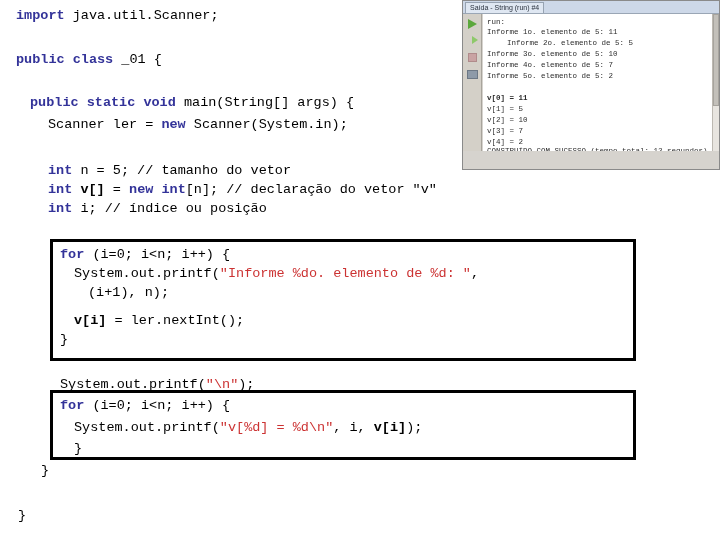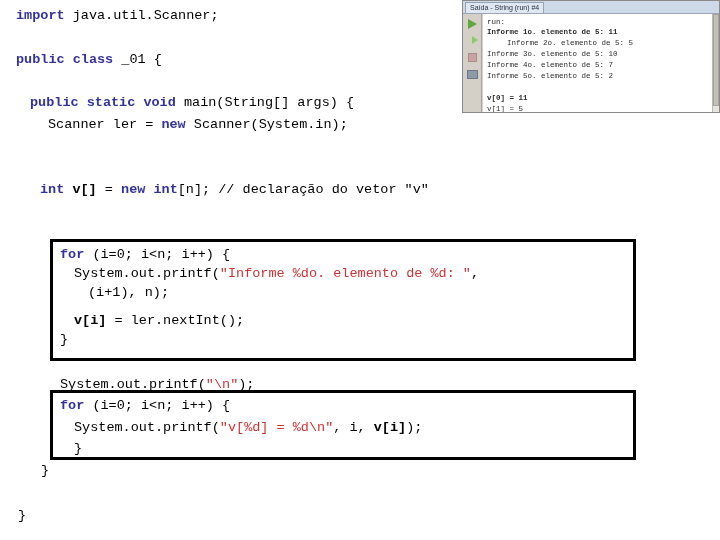--- a/index.html
+++ b/index.html
@@ -43,21 +43,21 @@
     background: transparent;
     box-sizing: border-box;
   }
 
   
   #console-window {
     position: absolute;
     left: 462px;
     top: 0px;
     width: 258px;
-    height: 113px;
+    height: 170px;
     background: #d6d3ce;
     border: 1px solid #8a8a8a;
     box-sizing: border-box;
     overflow: hidden;
   }
   #console-tabbar {
     position: absolute;
     left: 0; top: 0;
     width: 258px; height: 13px;
     background: #cdd8e8;
@@ -165,21 +165,23 @@
   }
 </style>
 </head>
 <body>
 
 <div id="code-area">
     <div class="code-line" style="left: 8px; top: 8px;"><span class="kw">import</span><span class="plain"> java.util.Scanner;</span></div>
     <div class="code-line" style="left: 8px; top: 52px;"><span class="kw">public class</span><span class="plain"> _01 {</span></div>
     <div class="code-line" style="left: 40px; top: 117px;"><span class="plain">Scanner ler = </span><span class="kw">new</span><span class="plain"> Scanner(System.in);</span></div>
     <div class="code-line" style="left: 22px; top: 95px;"><span class="kw">public static void</span><span class="plain"> main(String[] args) {</span></div>
-    <div class="code-line" style="left: 32px; top: 182px;"><span class="kw">int </span><span class="bold">v[]</span><span class="plain"> = </span><span class="kw">new int</span><span class="plain">[n]; // declaração do vetor "v"</span></div>
+    <div class="code-line" style="left: 40px; top: 163px;"><span class="kw">int</span><span class="plain"> n = 5; // tamanho do vetor</span></div>
+    <div class="code-line" style="left: 40px; top: 182px;"><span class="kw">int </span><span class="bold">v[]</span><span class="plain"> = </span><span class="kw">new int</span><span class="plain">[n]; // declaração do vetor "v"</span></div>
+    <div class="code-line" style="left: 40px; top: 201px;"><span class="kw">int</span><span class="plain"> i; // índice ou posição</span></div>
     <div class="code-line" style="left: 52px; top: 247px;"><span class="kw">for</span><span class="plain"> (i=0; i&lt;n; i++) {</span></div>
     <div class="code-line" style="left: 66px; top: 266px;"><span class="plain">System.out.printf(</span><span class="str">"Informe %do. elemento de %d: "</span><span class="plain">,</span></div>
     <div class="code-line" style="left: 80px; top: 285px;"><span class="plain">(i+1), n);</span></div>
     <div class="code-line" style="left: 66px; top: 313px;"><span class="bold">v[i]</span><span class="plain"> = ler.nextInt();</span></div>
     <div class="code-line" style="left: 52px; top: 332px;"><span class="plain">}</span></div>
     <div class="code-line" style="left: 52px; top: 377px;"><span class="plain">System.out.printf(</span><span class="str">"\n"</span><span class="plain">);</span></div>
     <div class="code-line" style="left: 52px; top: 398px;"><span class="kw">for</span><span class="plain"> (i=0; i&lt;n; i++) {</span></div>
     <div class="code-line" style="left: 66px; top: 420px;"><span class="plain">System.out.printf(</span><span class="str">"v[%d] = %d\n"</span><span class="plain">, i, </span><span class="bold">v[i]</span><span class="plain">);</span></div>
     <div class="code-line" style="left: 66px; top: 441px;"><span class="plain">}</span></div>
     <div class="code-line" style="left: 33px; top: 463px;"><span class="plain">}</span></div>
@@ -204,21 +206,21 @@
     <div class="gutter-icon g-stop">
       <span class="sq-stop"></span>
     </div>
     <div class="gutter-icon g-misc">
       <span class="sq-misc"></span>
     </div>
   </div>
 
   <div id="console-body">
       <div class="console-line" style="top: 4px;">run:</div>
-      <div class="console-line" style="top: 14px; font-weight: bold;">Informe 1o. elemento de 5: 11</div>
+      <div class="console-line" style="top: 14px;">Informe 1o. elemento de 5: 11</div>
       <div class="console-line" style="top: 25px; margin-left: 20px;">Informe 2o. elemento de 5: 5</div>
       <div class="console-line" style="top: 36px;">Informe 3o. elemento de 5: 10</div>
       <div class="console-line" style="top: 47px;">Informe 4o. elemento de 5: 7</div>
       <div class="console-line" style="top: 58px;">Informe 5o. elemento de 5: 2</div>
       <div class="console-line" style="top: 80px; font-weight: bold;">v[0] = 11</div>
       <div class="console-line" style="top: 91px;">v[1] = 5</div>
       <div class="console-line" style="top: 102px;">v[2] = 10</div>
       <div class="console-line" style="top: 113px;">v[3] = 7</div>
       <div class="console-line" style="top: 124px;">v[4] = 2</div>
       <div class="console-line" style="top: 133px;">CONSTRUÍDO COM SUCESSO (tempo total: 12 segundos)</div>

